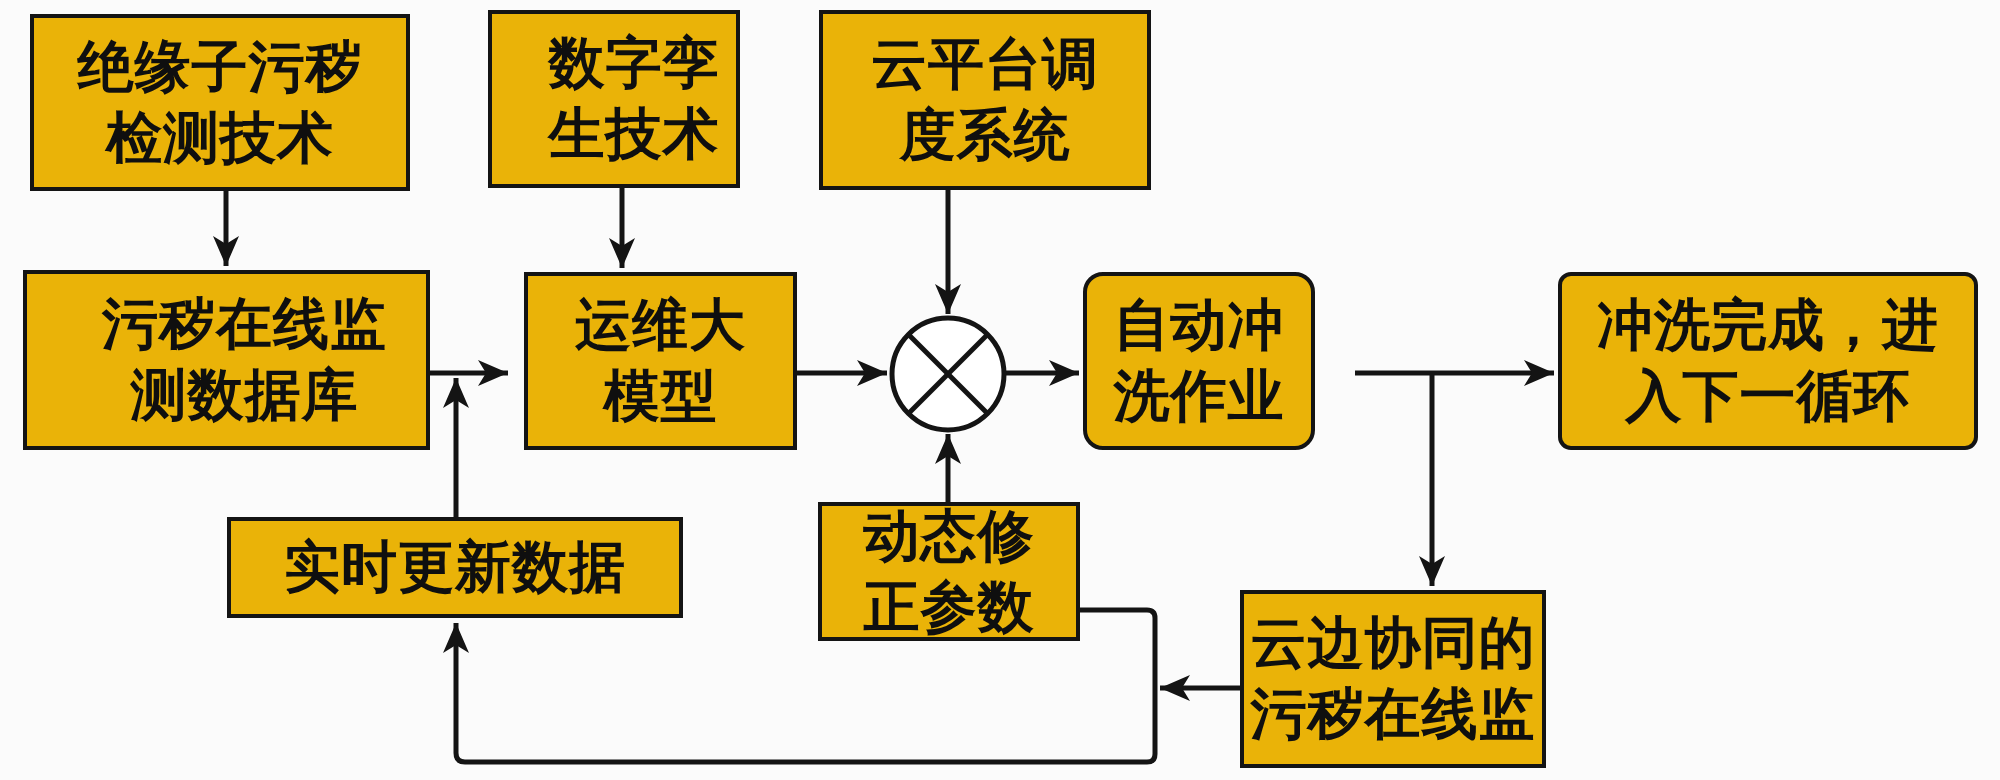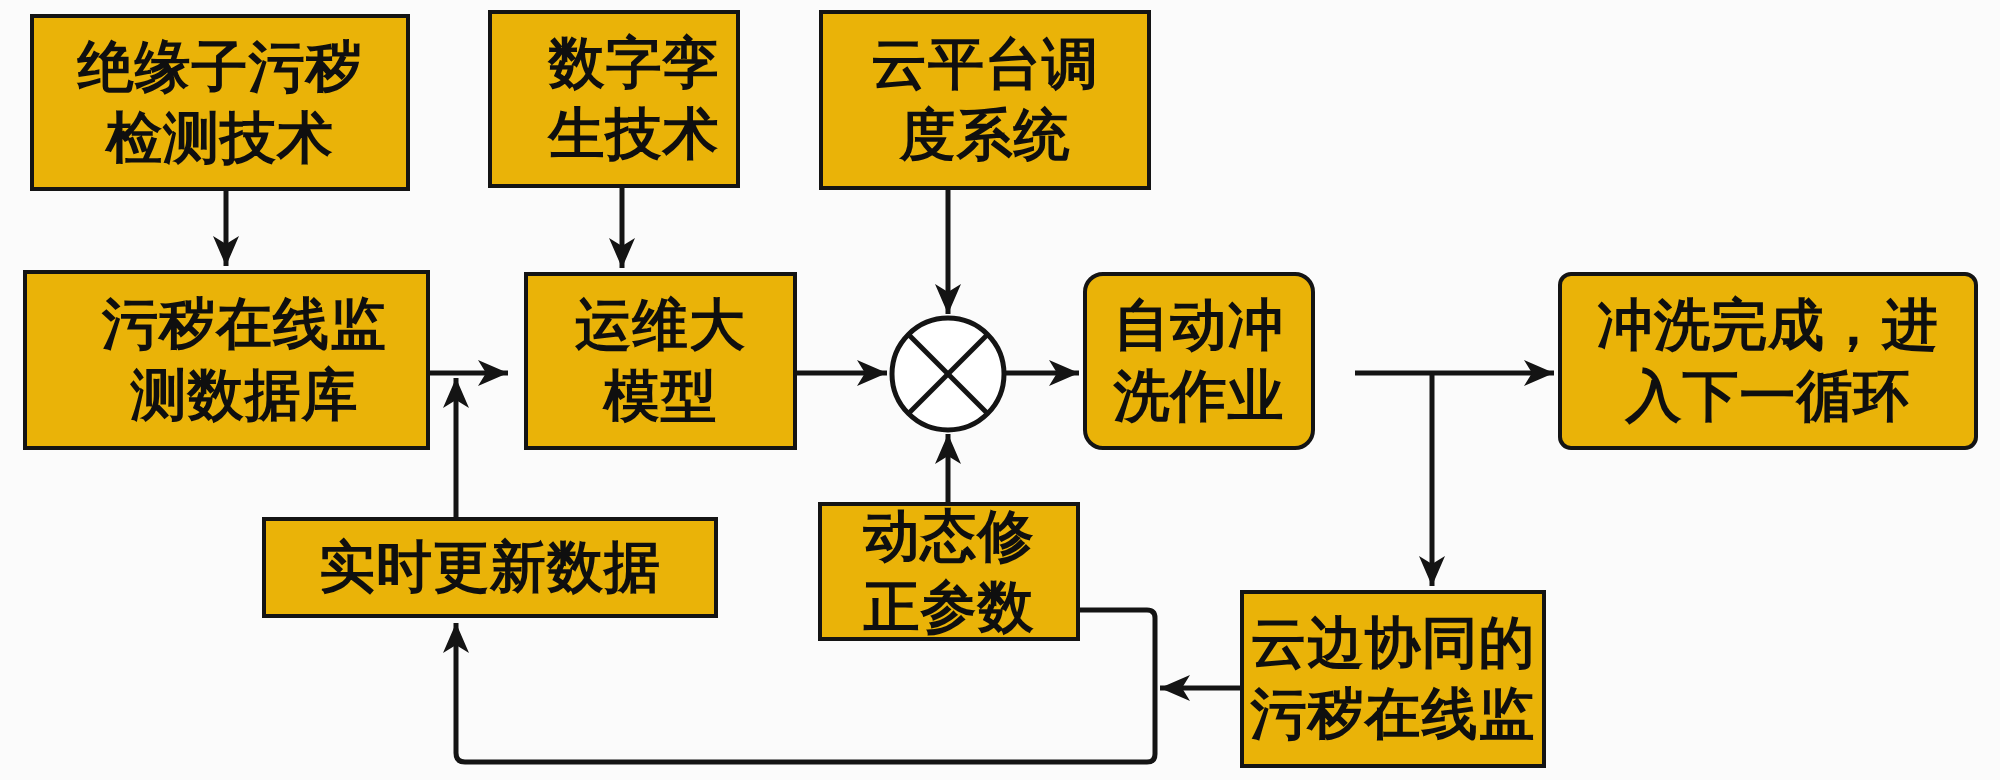--- a/index.html
+++ b/index.html
@@ -27,21 +27,21 @@
     z-index:2;
   }
   .node span{display:block;white-space:nowrap;}
   #nA{left:30px;  top:14px;  width:380px;height:177px;}
   #nB{left:488px; top:10px;  width:252px;height:178px;padding-left:40px;}
   #nC{left:783px; top:10px;  width:332px;height:180px;margin-left:36px;}
   #nD{left:23px;  top:270px; width:407px;height:180px;padding-left:36px;}
   #nE{left:524px; top:272px; width:273px;height:178px;}
   #nF{left:1083px;top:272px; width:232px;height:178px;border-radius:20px;}
   #nG{left:1558px;top:272px; width:420px;height:178px;border-radius:13px;}
-  #nH{left:227px; top:517px; width:456px;height:101px;margin-left:35px;}
+  #nH{left:227px; top:517px; width:456px;height:101px;}
   #nI{left:818px; top:502px; width:262px;height:139px;}
   #nJ{left:1240px;top:590px; width:306px;height:178px;}
 </style>
 </head>
 <body>
 
 <div id="canvas">
 
   <svg id="wires" viewBox="0 0 2000 780" xmlns="http://www.w3.org/2000/svg">
     <defs>

